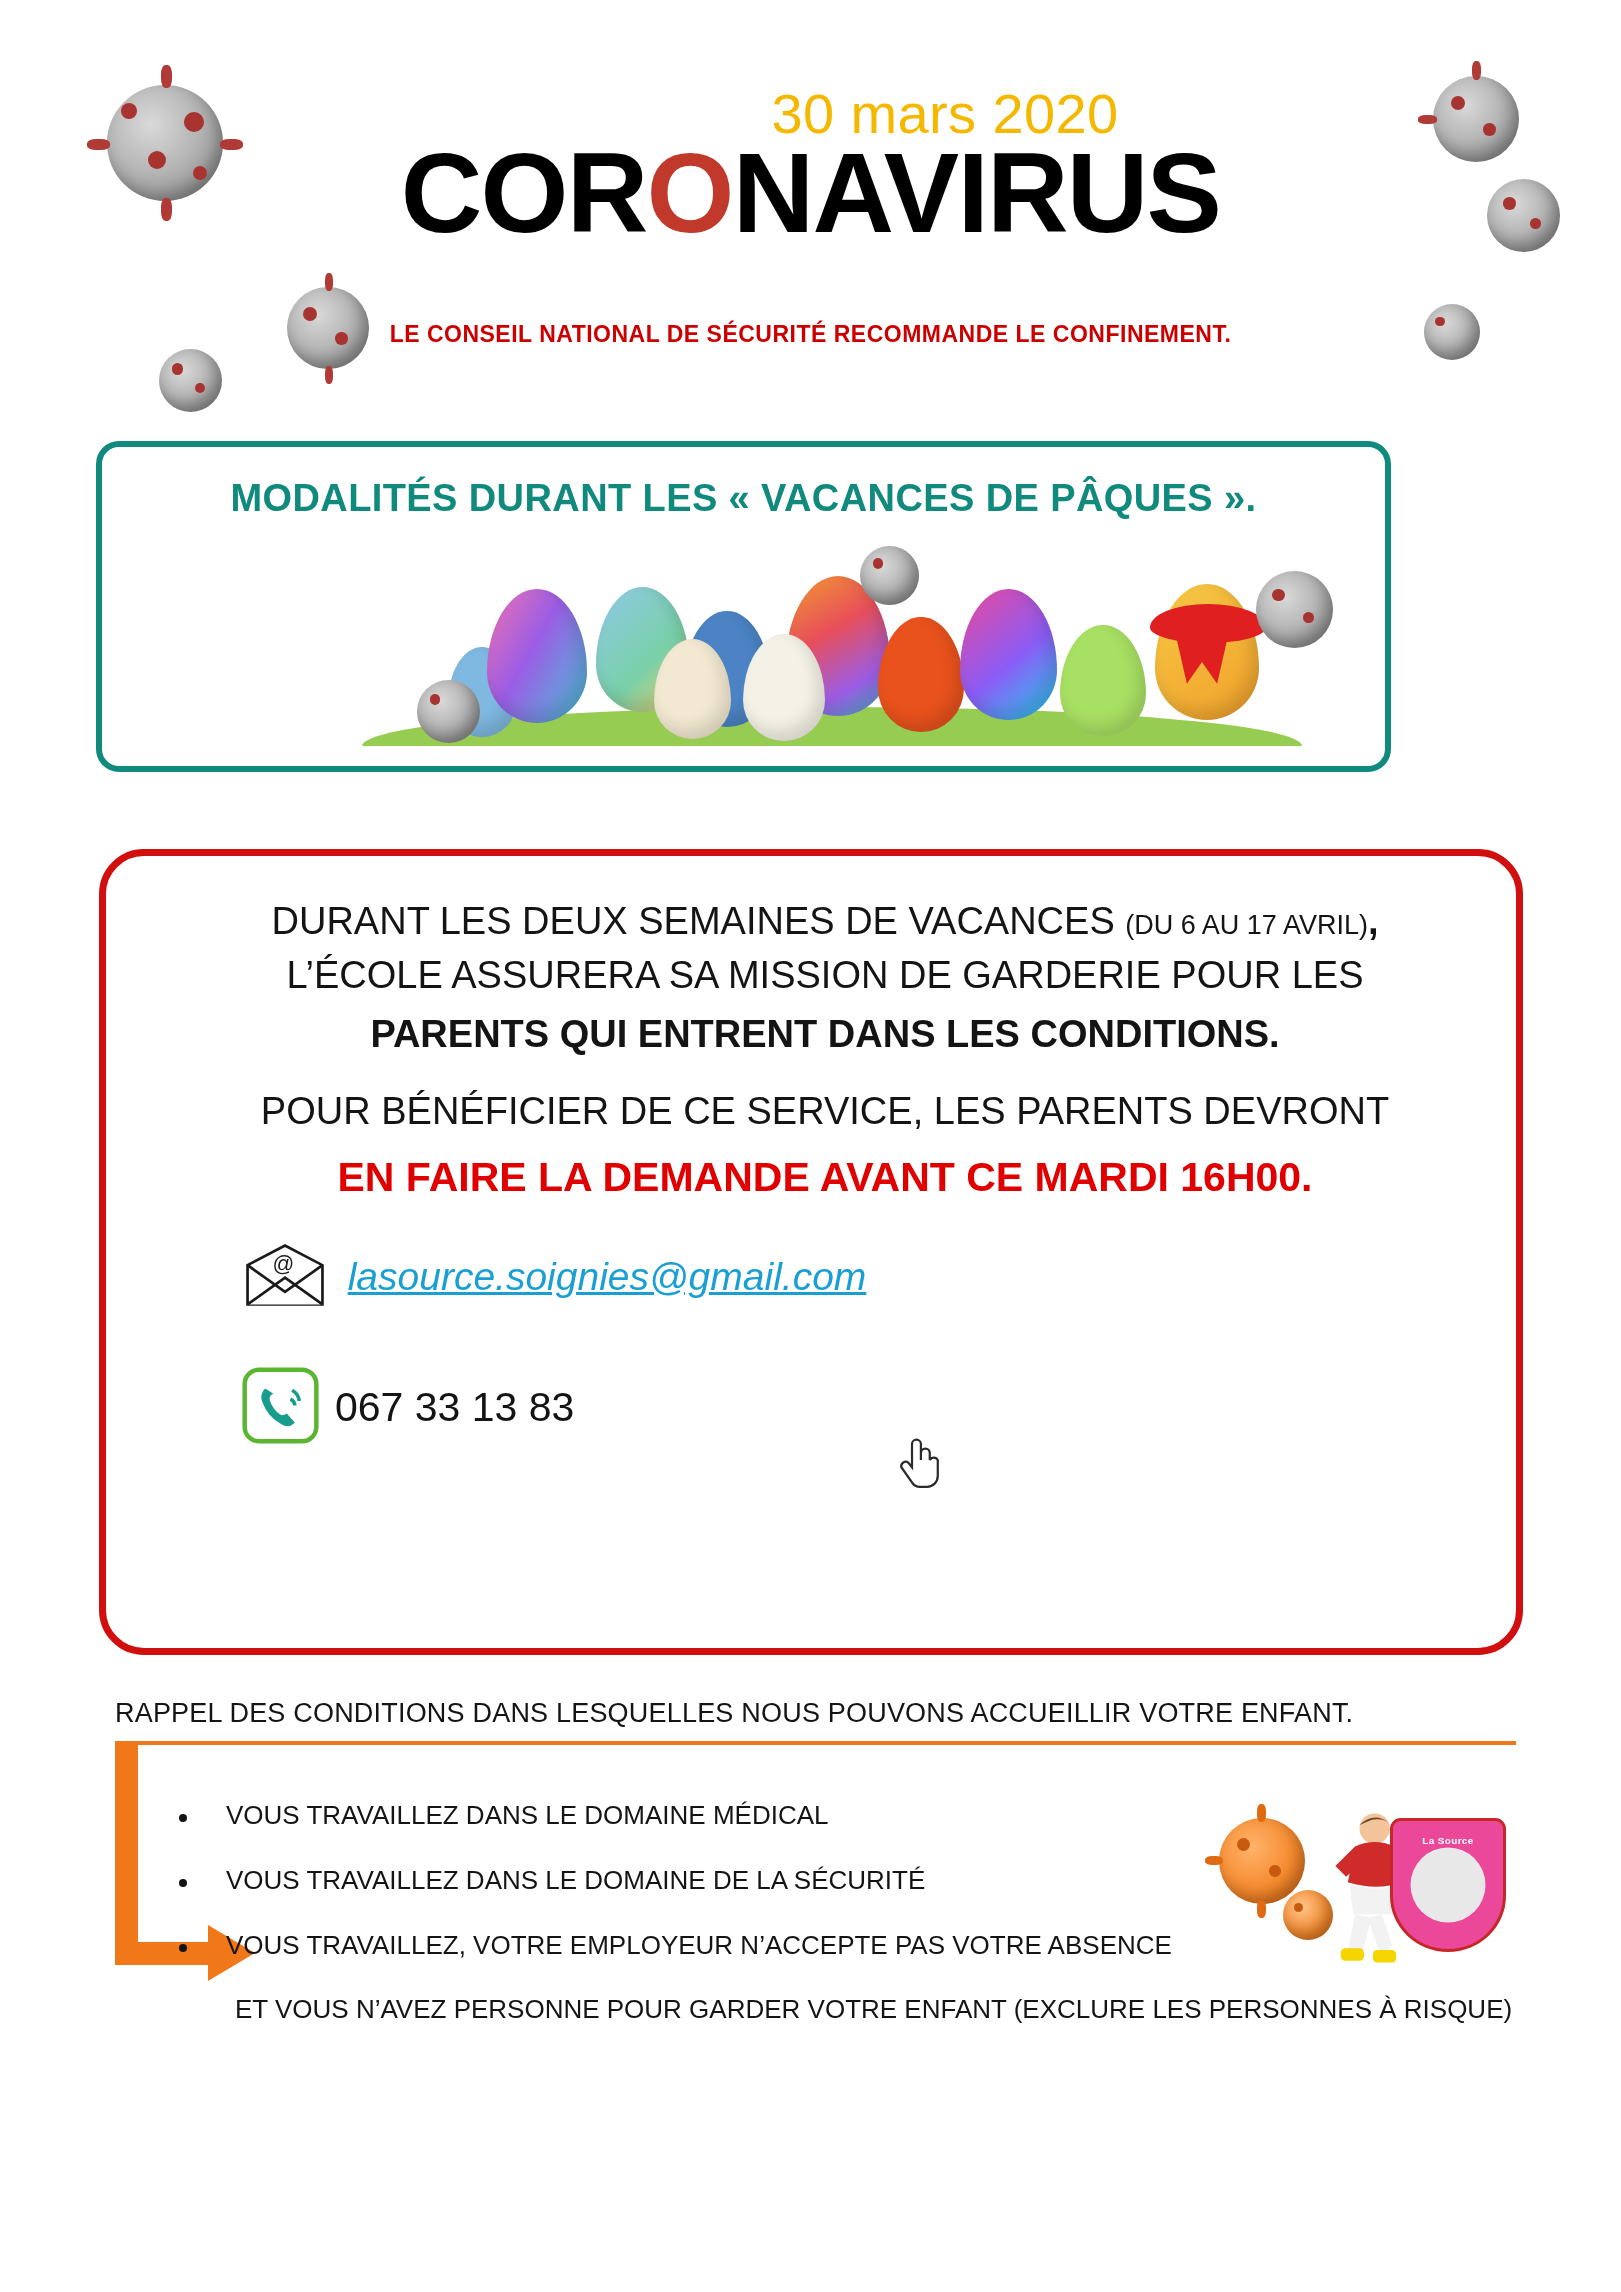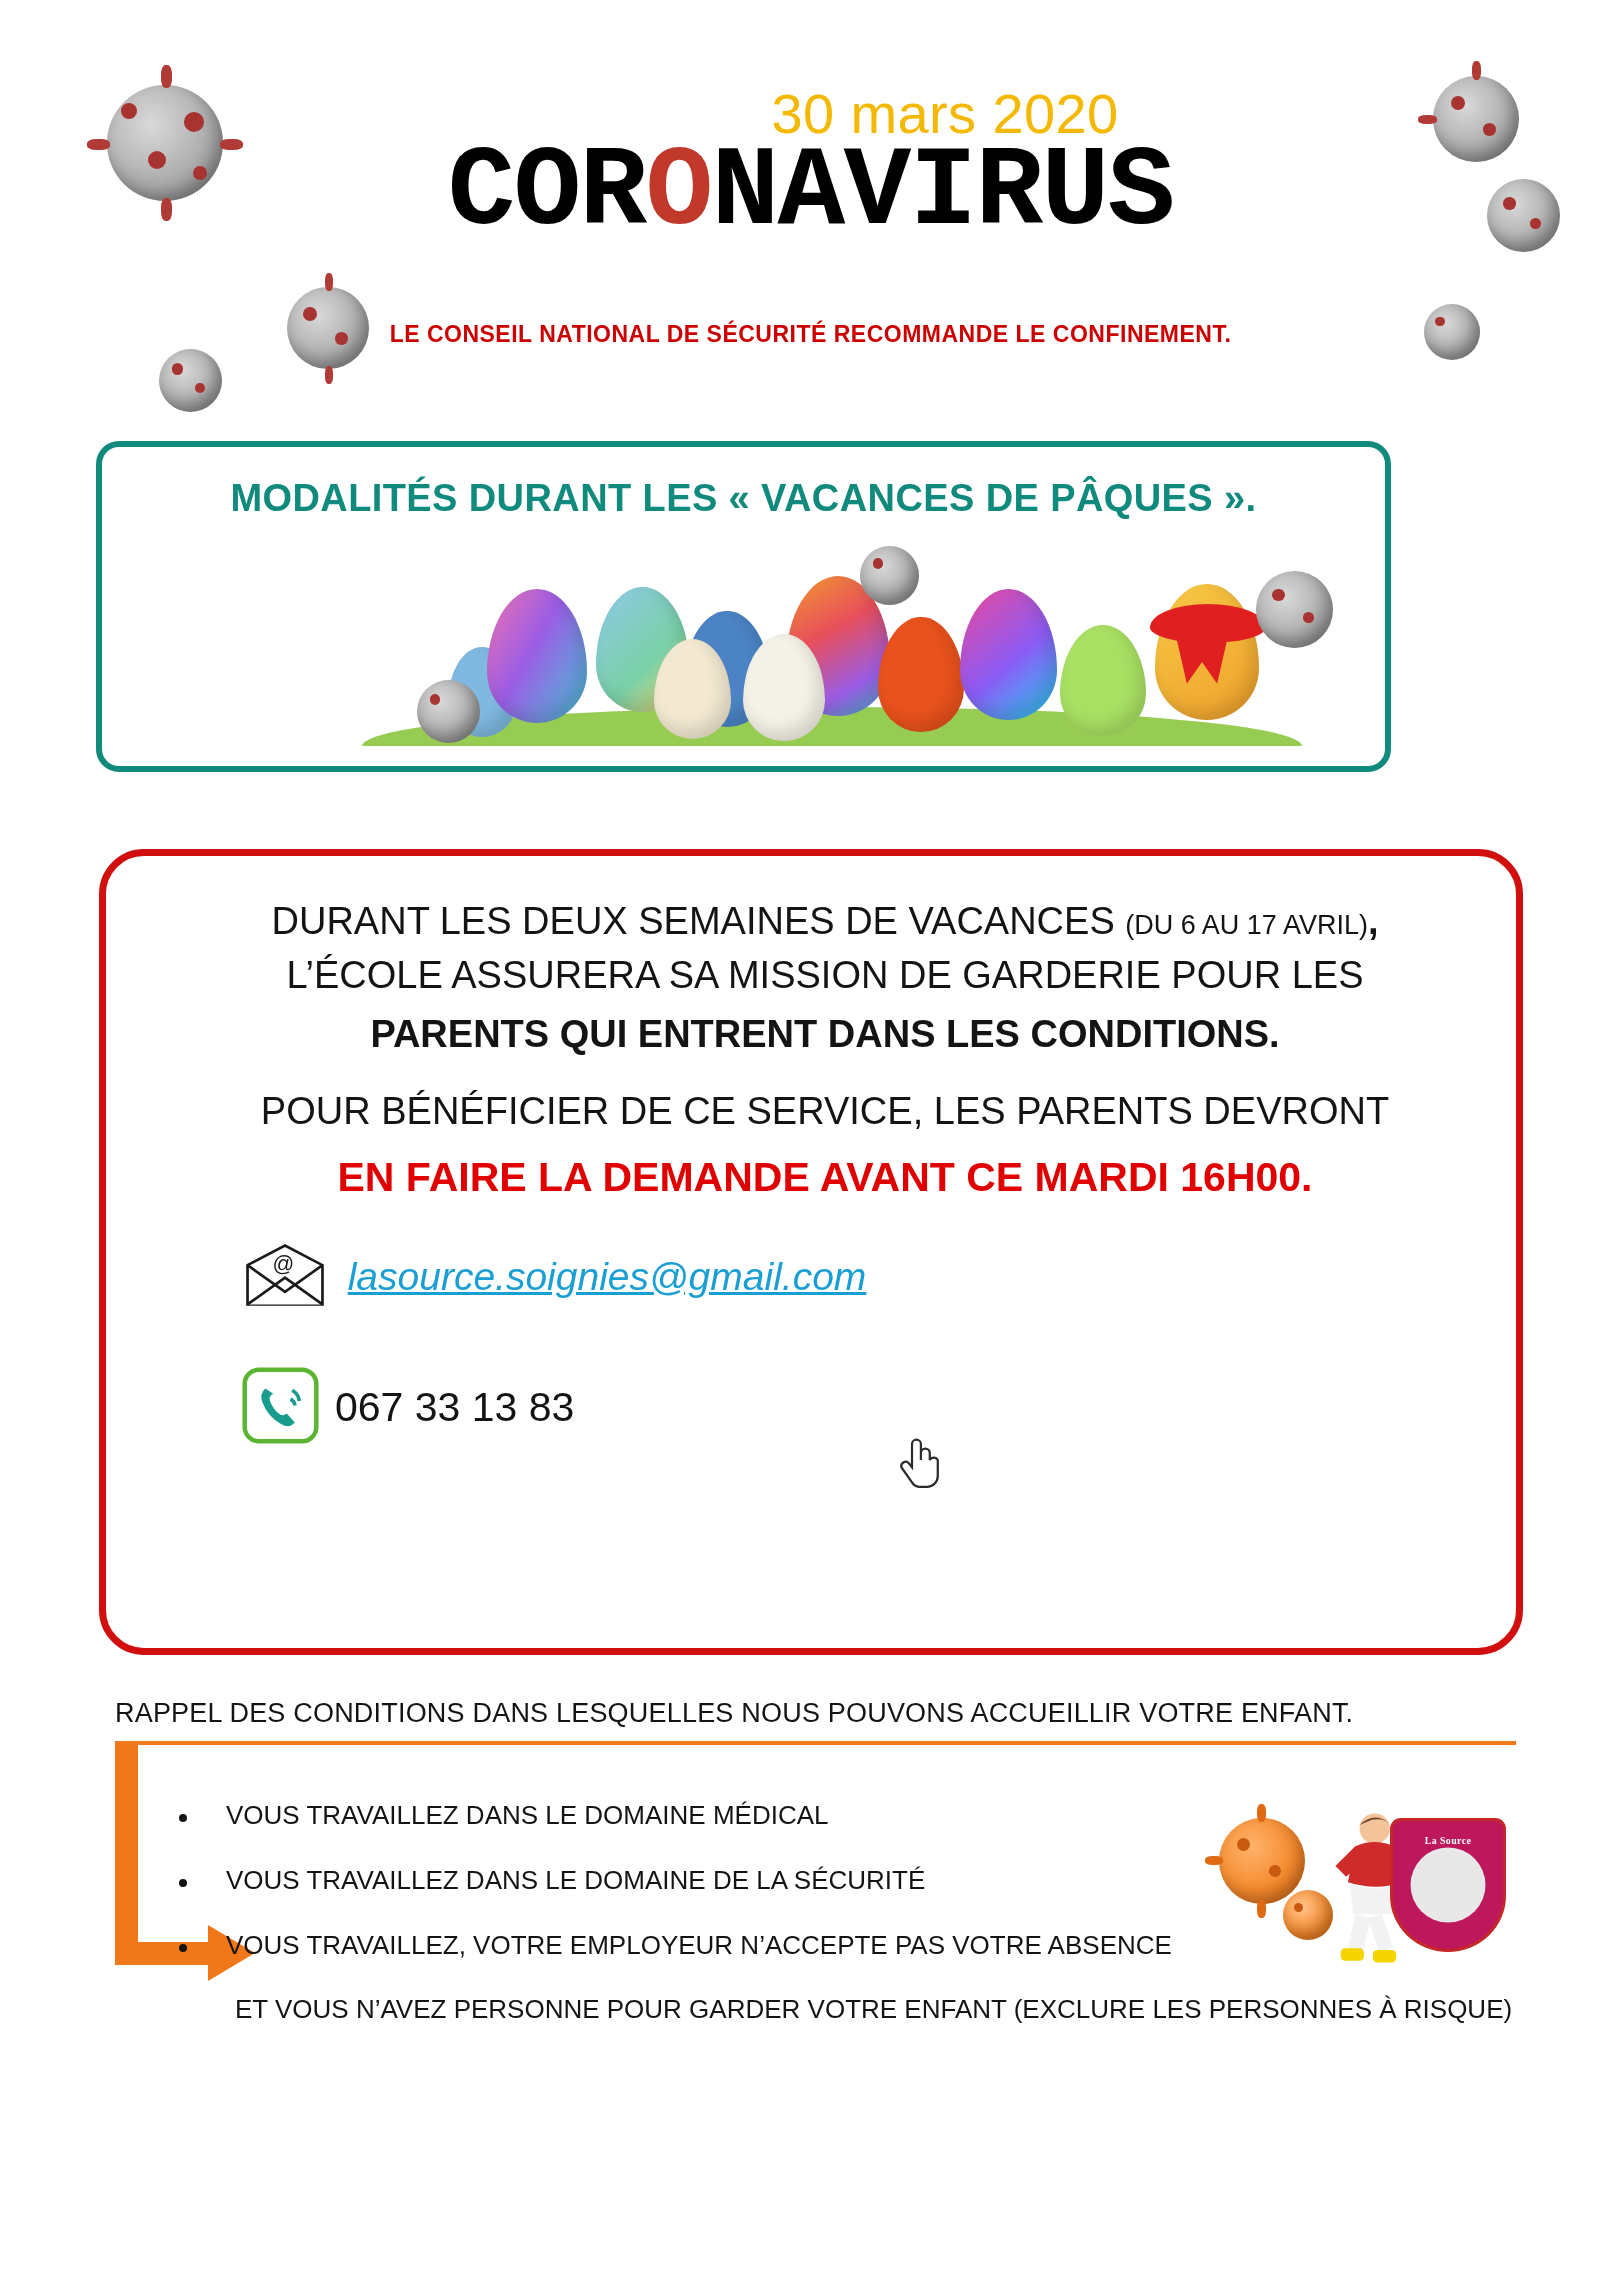--- a/index.html
+++ b/index.html
@@ -32,21 +32,21 @@
     font-weight: normal;
     color: #f5b800;
     letter-spacing: 0.4px;
   }
   .title-main {
     position: absolute;
     top: 134px;
     left: 0;
     right: 0;
     text-align: center;
-    font-family: Liberation Mono, monospace;
+    font-family: Liberation Sans, sans-serif;
     font-weight: bold;
     font-size: 113px;
     letter-spacing: -1.8px;
     color: #000000;
     line-height: 1.05;
   }
   .title-main .red-o { color: #c0392b; }
   .subtitle {
     position: absolute;
     top: 321px;
@@ -258,25 +258,24 @@
     top: 1791px;
     width: 296px;
     height: 206px;
   }
   .logo-crest {
     position: absolute;
     right: 9px;
     top: 27px;
     width: 116px;
     height: 134px;
-    background: #be185d;
+    background: #ec4899;
     border-radius: 10.7px 10.7px 50% 50% / 10.7px 10.7px 42% 42%;
     border: 3.6px solid #c62828;
     box-sizing: border-box;
-    font-family: Liberation Serif, serif;
   }
   .logo-crest .inner {
     position: absolute;
     left: 50%; top: 50%;
     transform: translate(-50%,-50%);
     width: 75px; height: 75px;
     border-radius: 50%;
     background: #e8e8e8;
   }
   .logo-crest .crest-txt {

